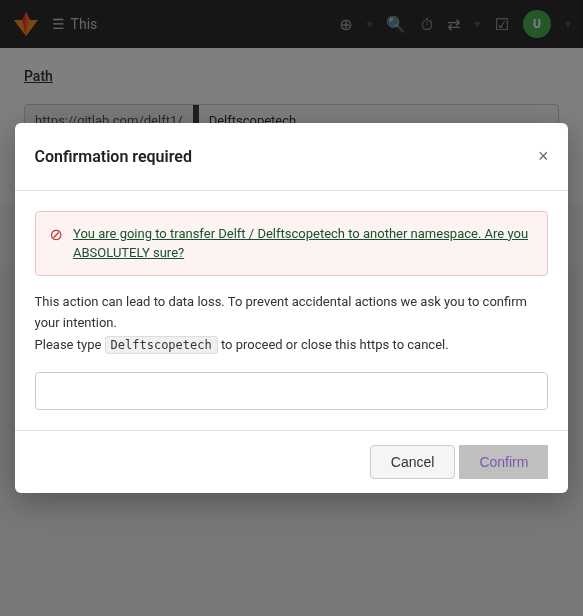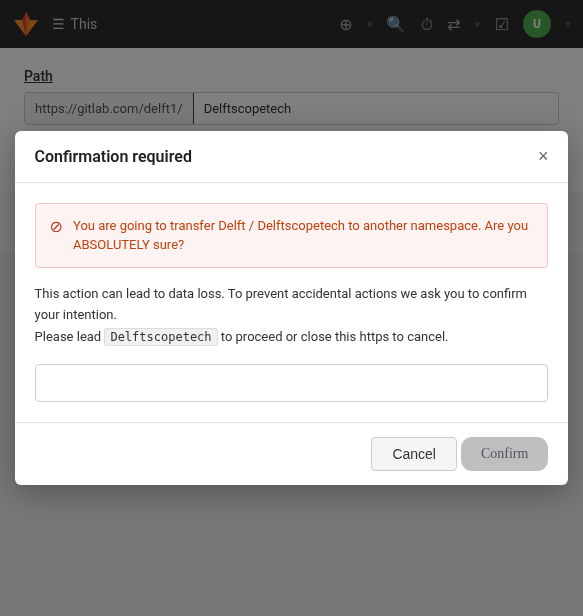--- a/index.html
+++ b/index.html
@@ -76,39 +76,39 @@
 
     
     .page-content {
       background: #fff;
       padding: 20px 24px;
     }
 
     .path-label {
       font-size: 14px;
       color: #333;
-      margin-bottom: 8px;
+      margin-bottom: 20px;
       font-weight: 500;
       text-decoration: underline;
     }
 
     .path-input-row {
       display: flex;
       border: 1px solid #ccc;
       border-radius: 4px;
       overflow: hidden;
       margin-bottom: 16px;
     }
 
     .path-prefix {
       background: #f5f5f5;
       padding: 8px 10px;
       color: #555;
       font-size: 13px;
-      border-right: 1px solid #404040;
+      border-right: 6px solid #404040;
       white-space: nowrap;
     }
 
     .path-value {
       padding: 8px 10px;
       color: #333;
       font-size: 13px;
       flex: 1;
     }
 
@@ -149,21 +149,21 @@
       width: 560px;
       max-width: 95%;
       box-shadow: 0 8px 32px rgba(0,0,0,0.3);
       overflow: hidden;
     }
 
     .modal-header {
       display: flex;
       align-items: center;
       justify-content: space-between;
-      padding: 16px 20px;
+      padding: 24px 20px;
       border-bottom: 1px solid #e0e0e0;
     }
 
     .modal-title {
       font-size: 16px;
       font-weight: 600;
       color: #222;
     }
 
     .modal-close {
@@ -192,23 +192,24 @@
     }
 
     .alert-icon {
       color: #c0392b;
       font-size: 16px;
       margin-top: 1px;
       flex-shrink: 0;
     }
 
     .alert-text {
-      color: #c2410c;
+      color: #14532d;
       font-size: 13px;
       line-height: 1.5;
+      text-decoration: underline;
     }
 
     .modal-desc {
       color: #333;
       font-size: 13px;
       line-height: 1.6;
       margin-bottom: 2px;
     }
 
     .modal-instruction {
@@ -251,28 +252,27 @@
       color: #333;
       border: 1px solid #ccc;
       border-radius: 4px;
       padding: 8px 20px;
       font-size: 14px;
       cursor: pointer;
     }
 
     .btn-confirm {
       background: #aaa;
-      color: #0f172a;
+      color: #4c1d95;
       border: none;
-      border-radius: 11px;
+      border-radius: 0;
       padding: 8px 20px;
       font-size: 14px;
       cursor: pointer;
       opacity: 0.75;
-      font-family: Liberation Serif, serif;
     }
 
     .navbar-divider {
       color: #555;
       font-size: 12px;
     }
   </style>
 </head>
 <body>
 
@@ -333,21 +333,21 @@
       <div class="alert-warning">
         <span class="alert-icon">⊘</span>
         <div class="alert-text">You are going to transfer Delft / Delftscopetech to another namespace. Are you ABSOLUTELY sure?</div>
       </div>
 
       
       <p class="modal-desc">This action can lead to data loss. To prevent accidental actions we ask you to confirm your intention.</p>
 
       
       <p class="modal-instruction">
-        <span>Please lead </span><code class="code-inline">Delftscopetech</code><span> to proceed or close this https to cancel.</span>
+        <span>Please type </span><code class="code-inline">Delftscopetech</code><span> to proceed or close this https to cancel.</span>
       </p>
 
       
       <input type="text" class="modal-input" placeholder="" style="">
     </div>
 
     <div class="modal-footer">
       <button class="btn-cancel">Cancel</button>
       <button class="btn-confirm">Confirm</button>
     </div>

